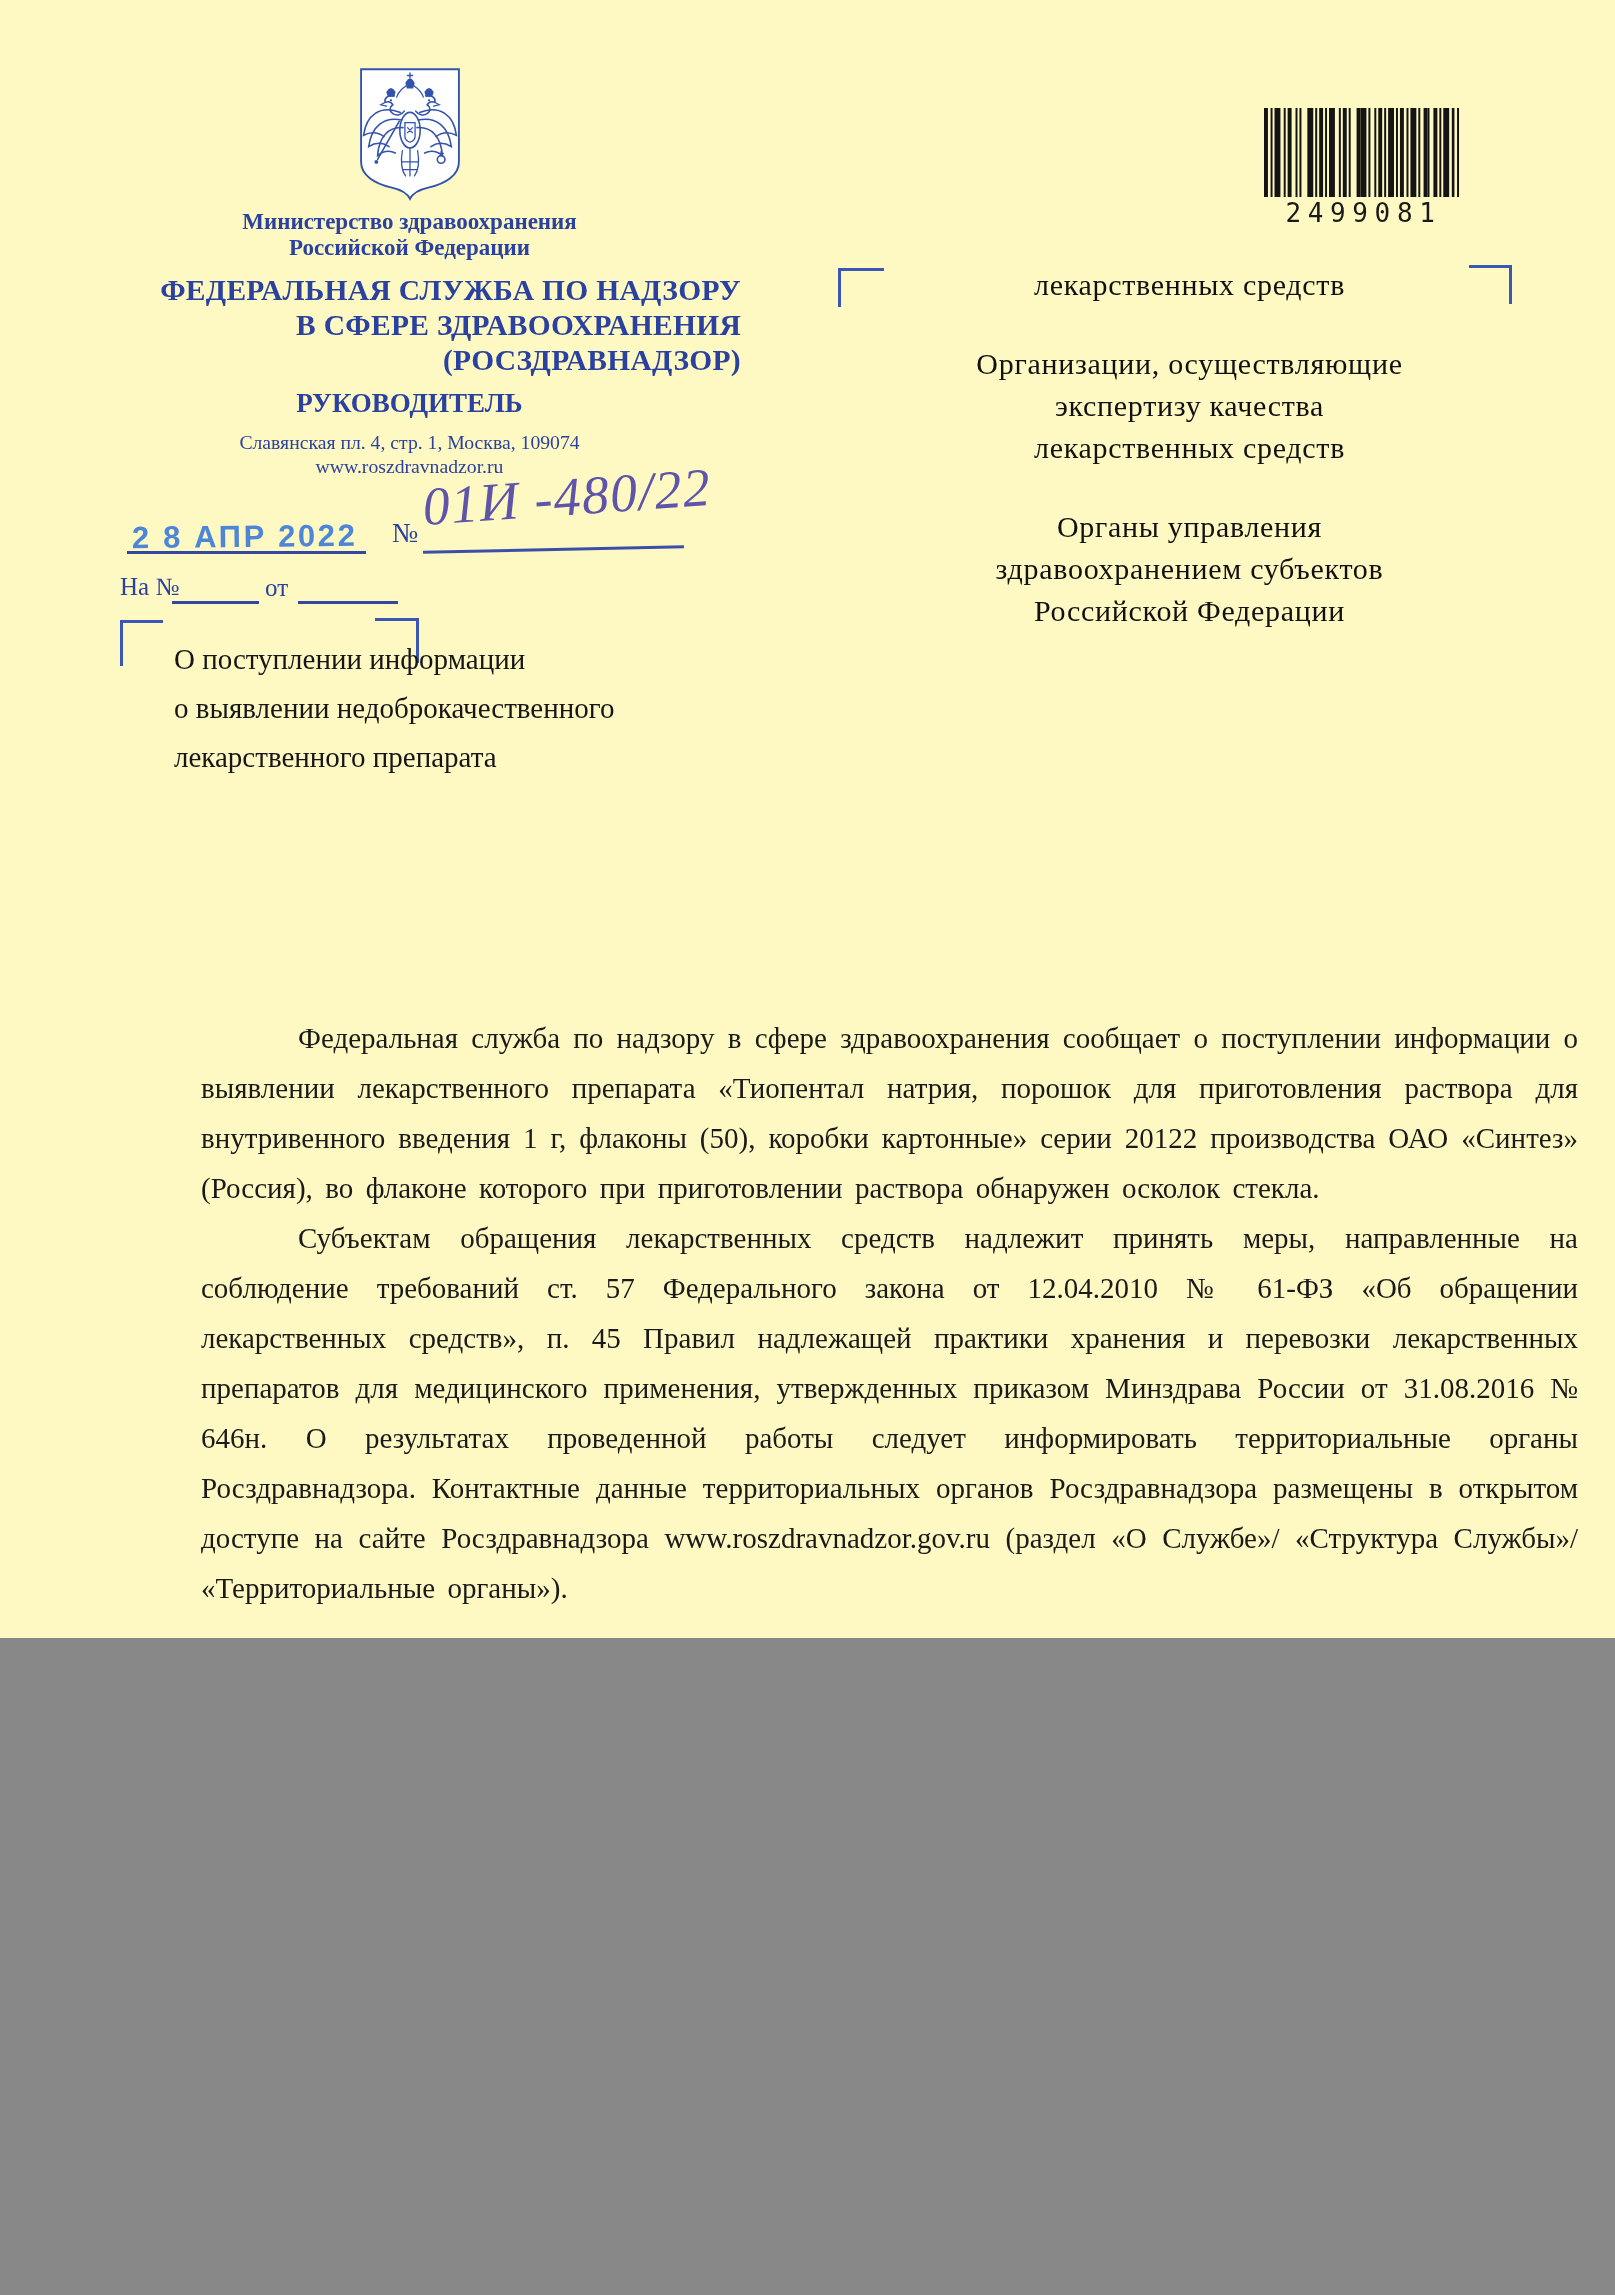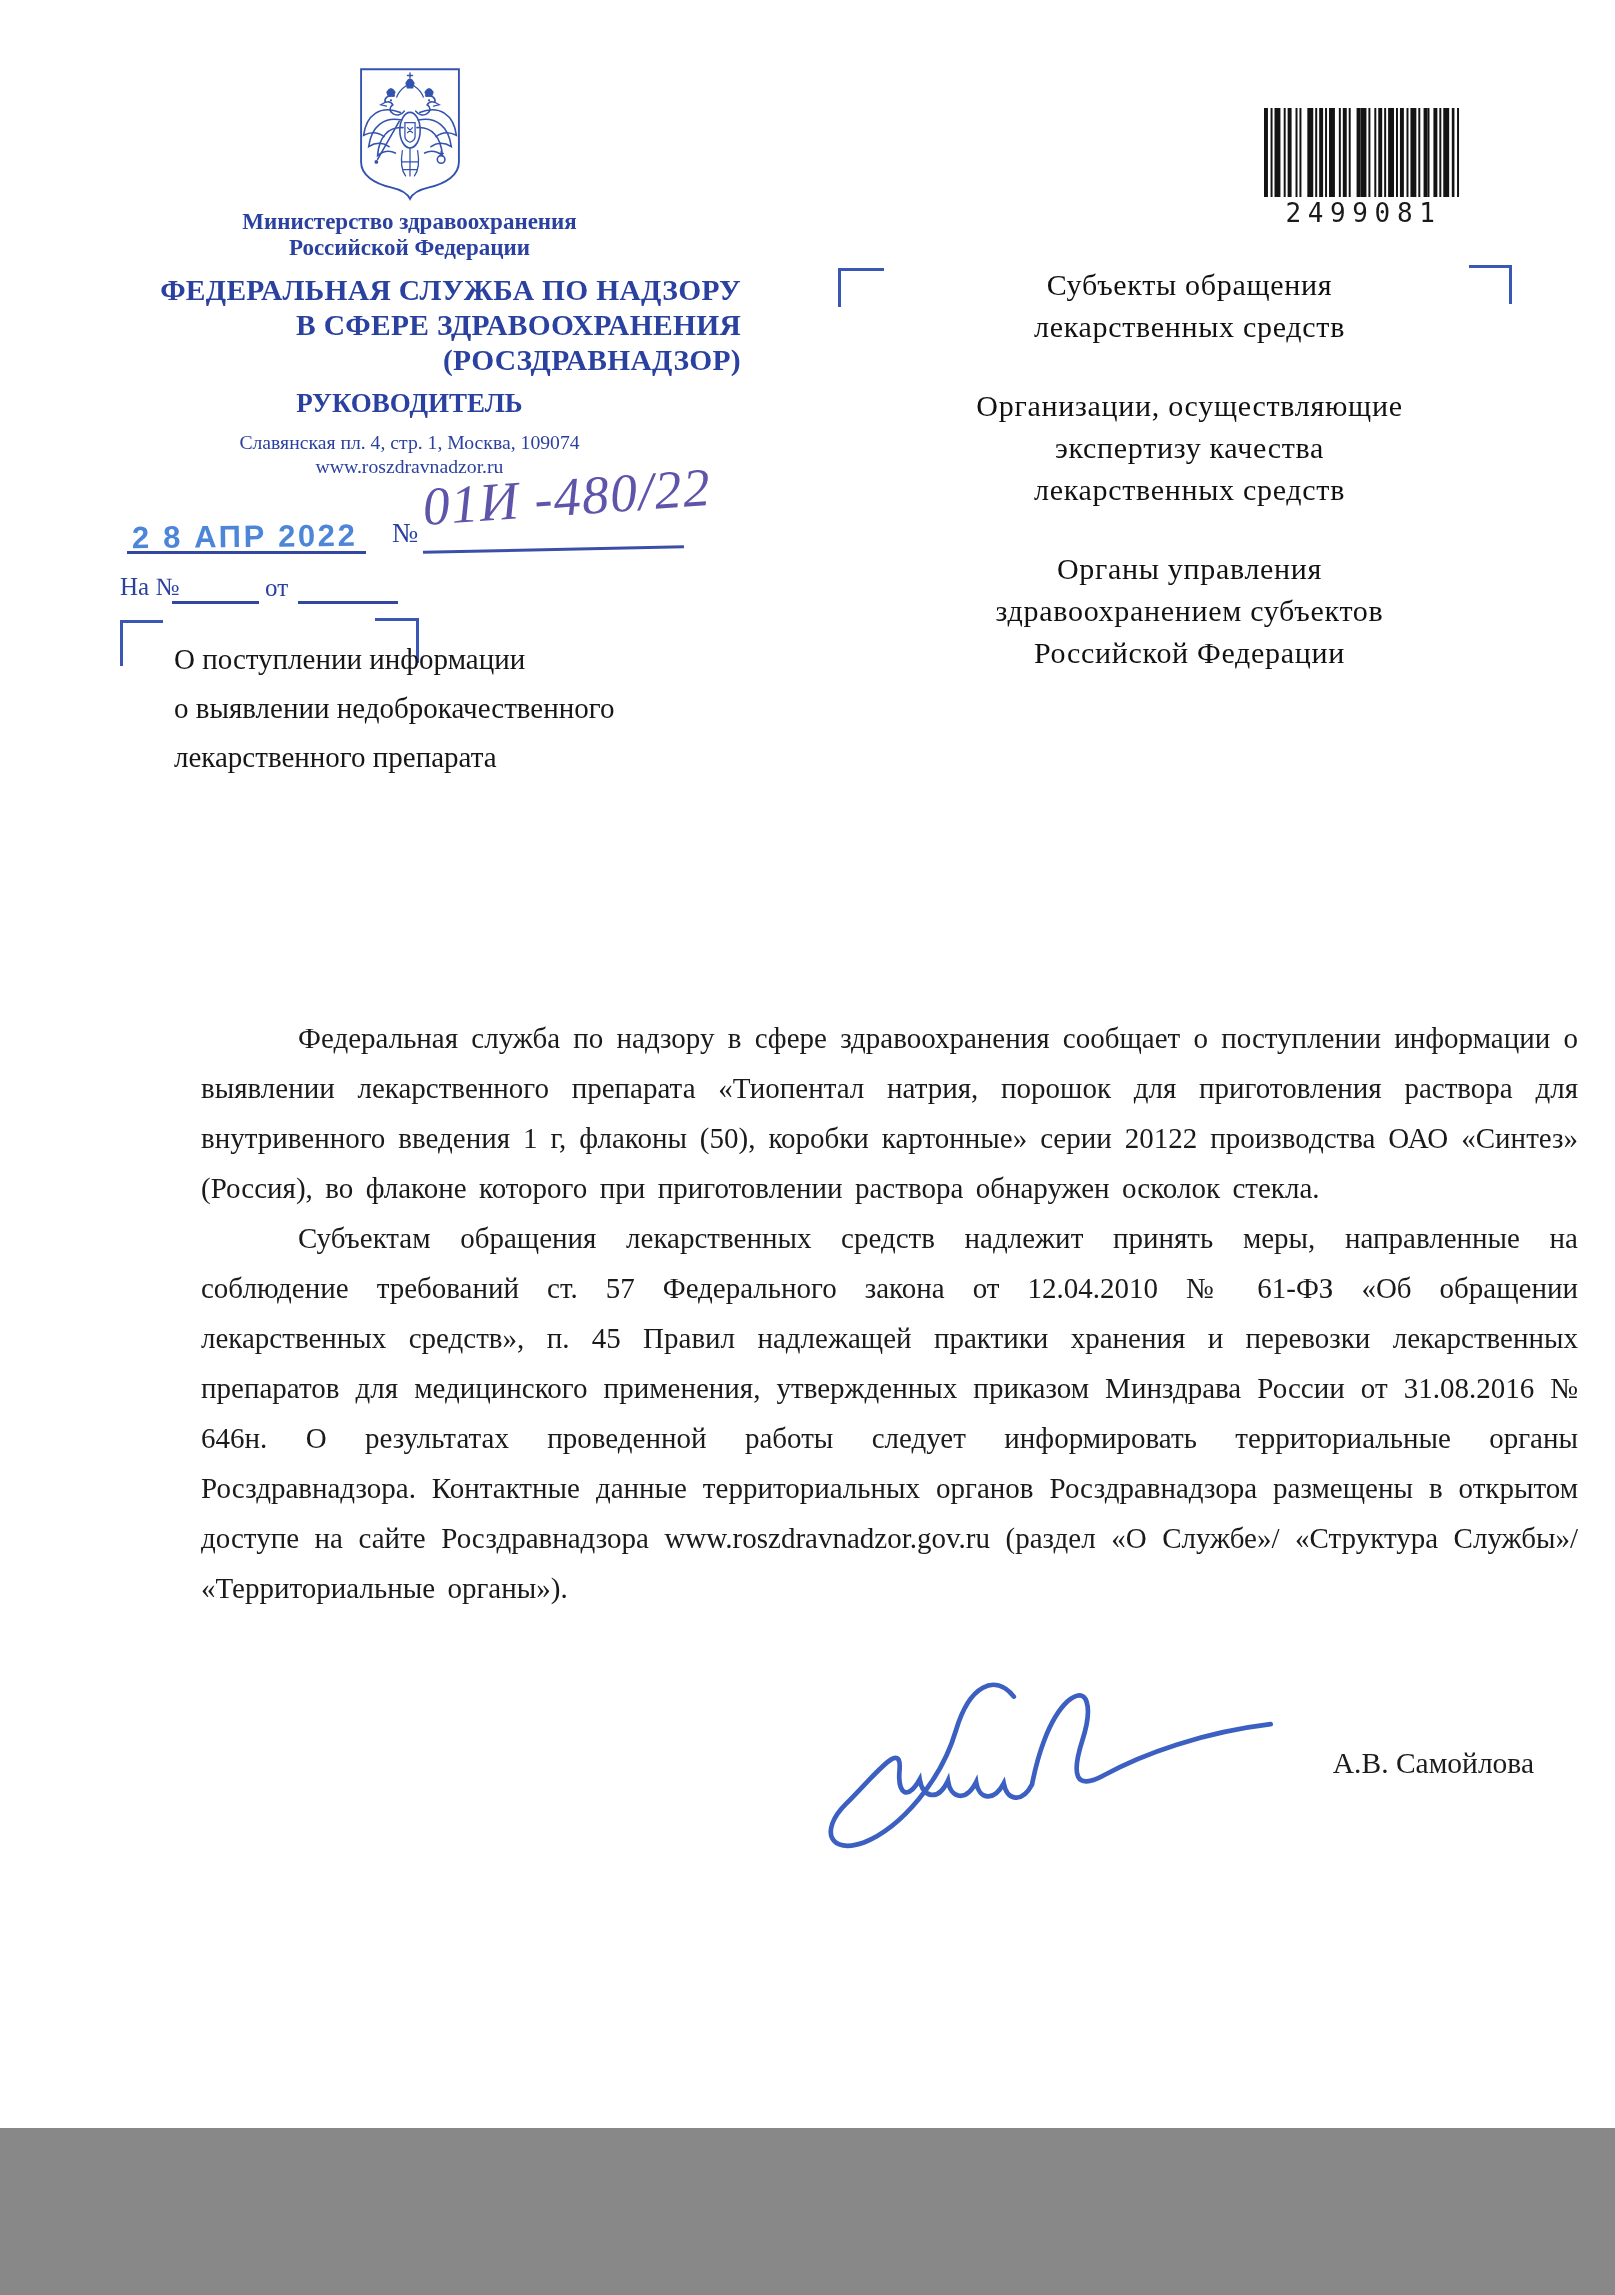--- a/index.html
+++ b/index.html
@@ -1,19 +1,19 @@
 <!DOCTYPE html>
 <html style="font-size:10.5px"><head>
 <meta charset="utf-8">
 <style>
   html,body{margin:0;padding:0;background:#888;}
   .page{
     position:relative;
-    width:1616px;height:2128px;
-    background:#ffffff;
+    width:1616px;height:1638px;
+    background:#fef9c3;
     font-family:"Liberation Serif", serif;
     overflow:hidden;
   }
   
   .coat{position:absolute;left:356px;top:66px;width:108px;height:136px;}
   .ministry{
     position:absolute;left:98px;top:209px;width:623px;
     text-align:center;font-weight:bold;font-size:23px;line-height:25.6px;
     color:#2a41a0;
   }
@@ -197,21 +197,20 @@
   </svg>
   <div class="barcode-num">2499081</div>
 
   <div class="bracket" style="left:838px;top:268px;width:46px;height:2.6px;"></div>
   <div class="bracket" style="left:838px;top:268px;width:2.6px;height:39px;"></div>
   <div class="bracket" style="left:1469px;top:265px;width:43px;height:2.6px;"></div>
   <div class="bracket" style="left:1509px;top:265px;width:2.6px;height:39px;"></div>
 
   <div class="recipients">
     <div>
-      <div>Субъекты обращения</div>
       <div>лекарственных средств</div>
     </div>
     <div>
       <div>Организации, осуществляющие</div>
       <div>экспертизу качества</div>
       <div>лекарственных средств</div>
     </div>
     <div>
       <div>Органы управления</div>
       <div>здравоохранением субъектов</div>

